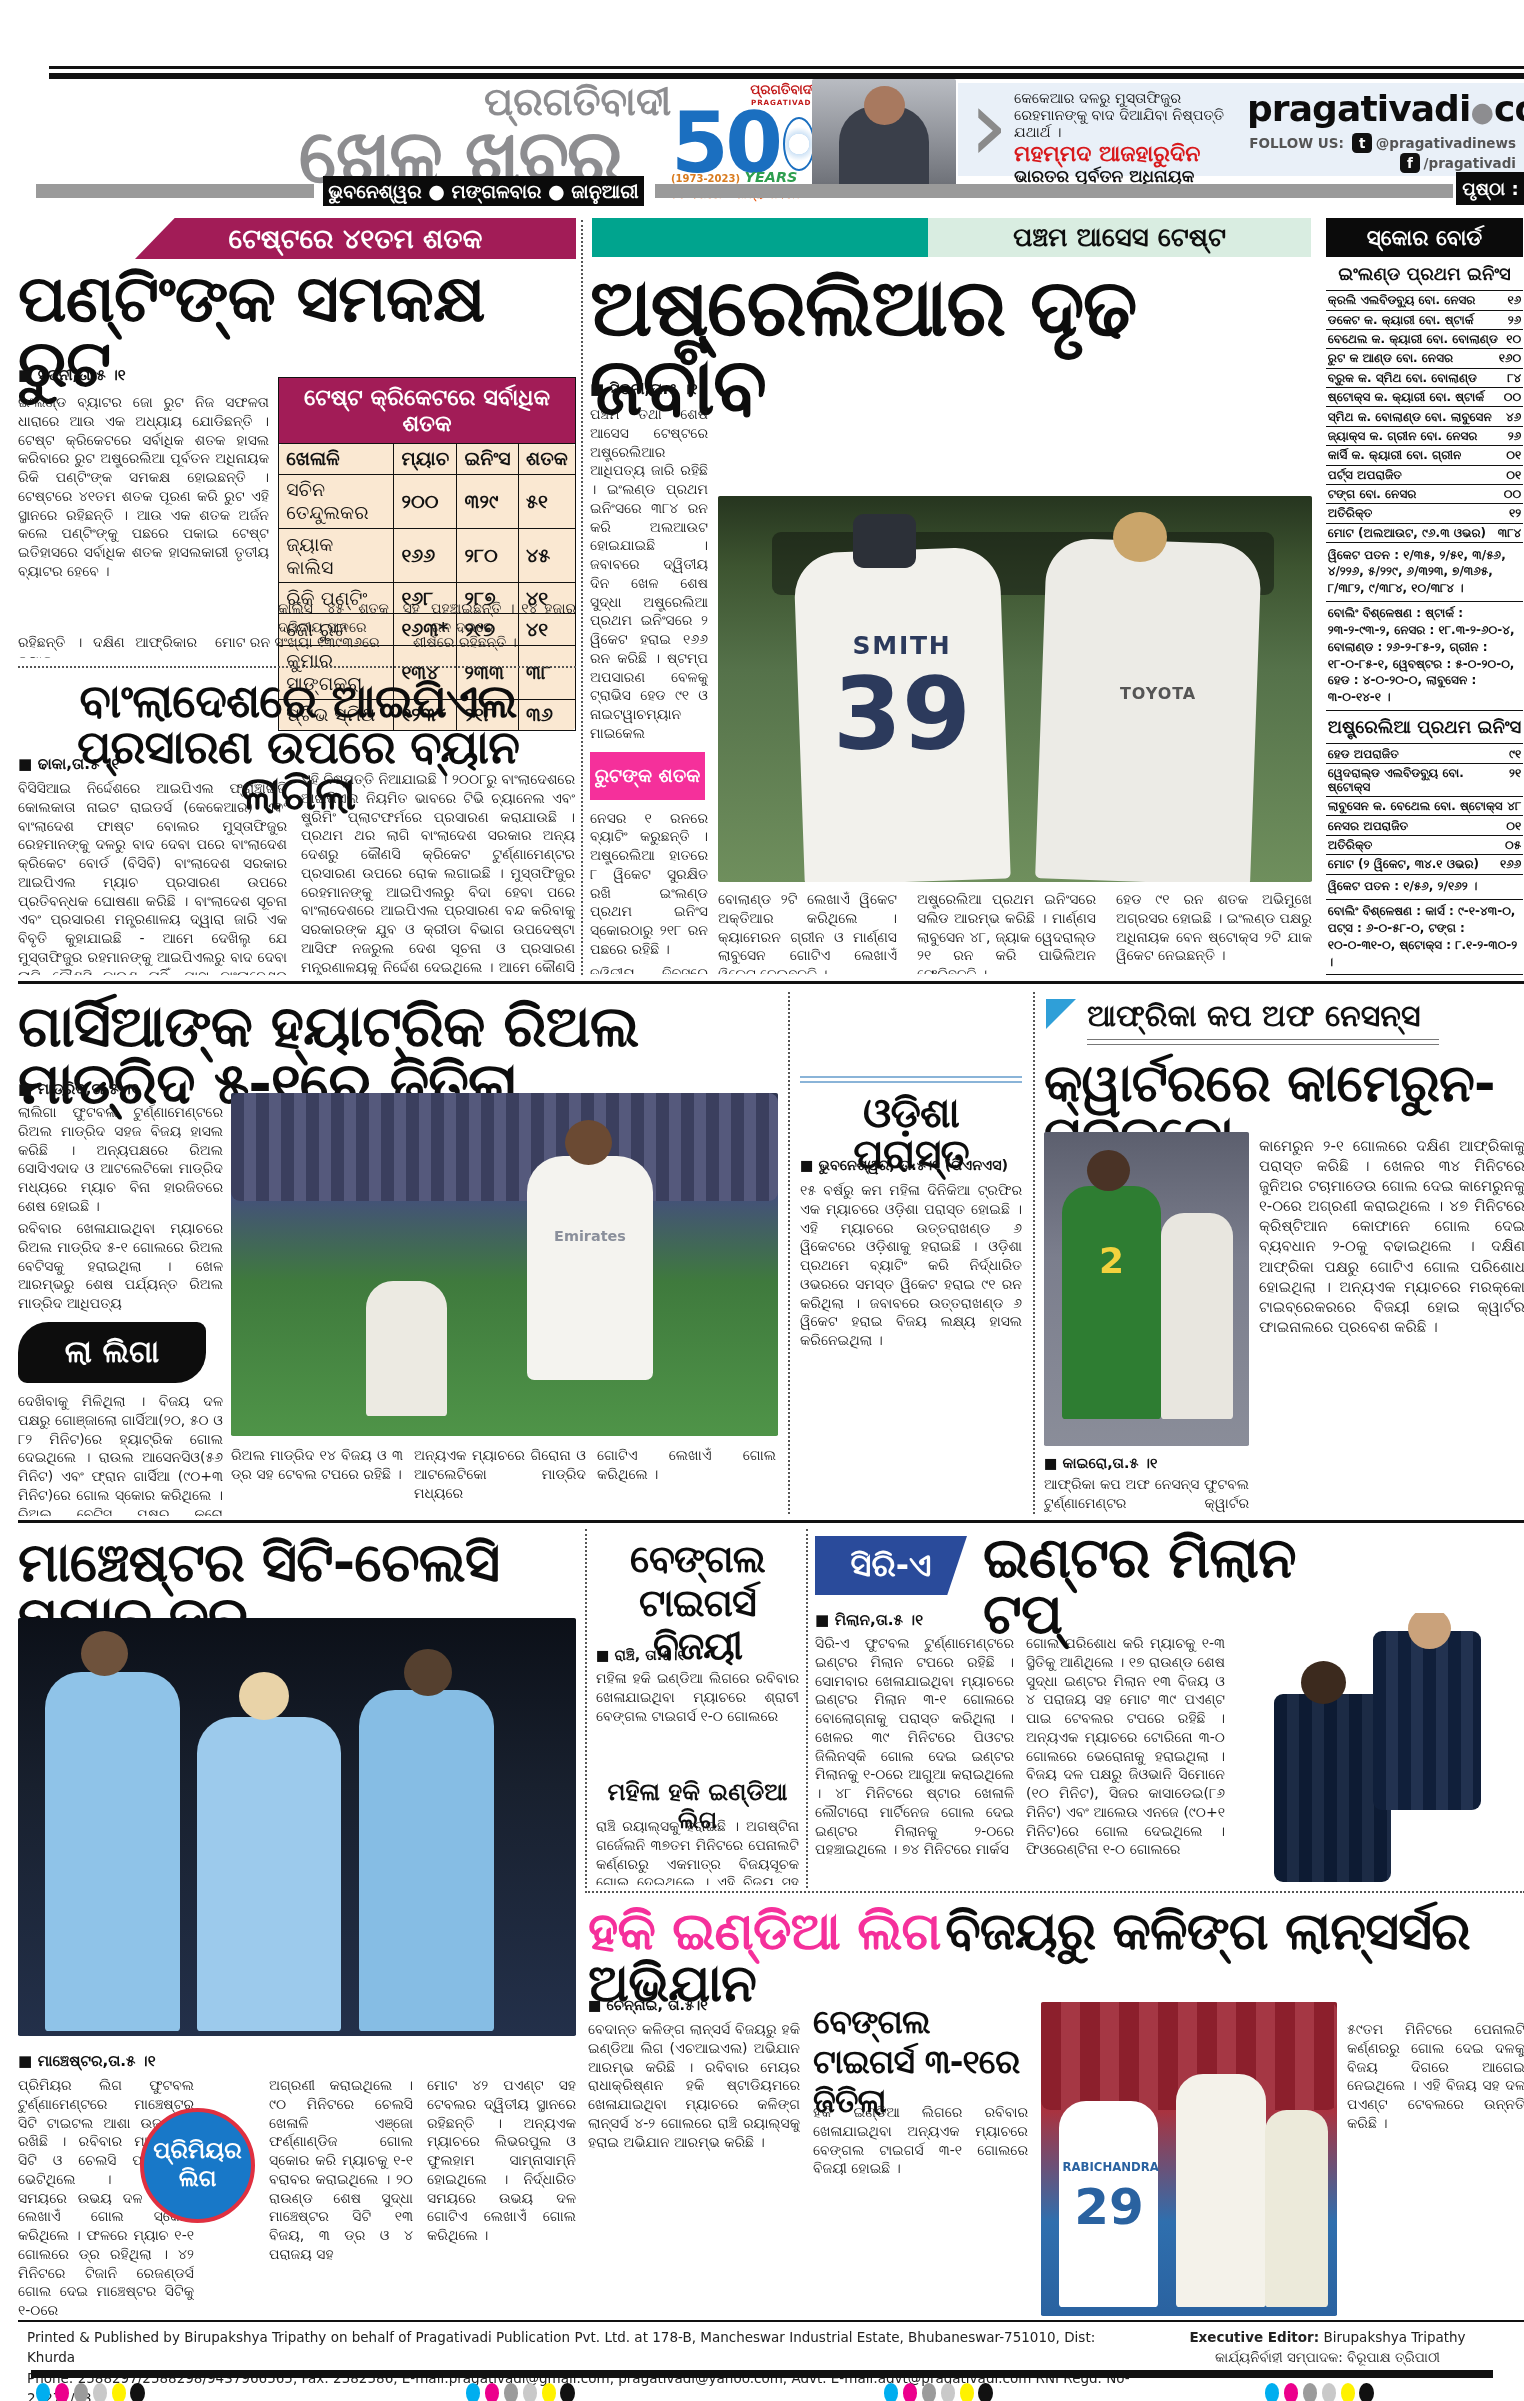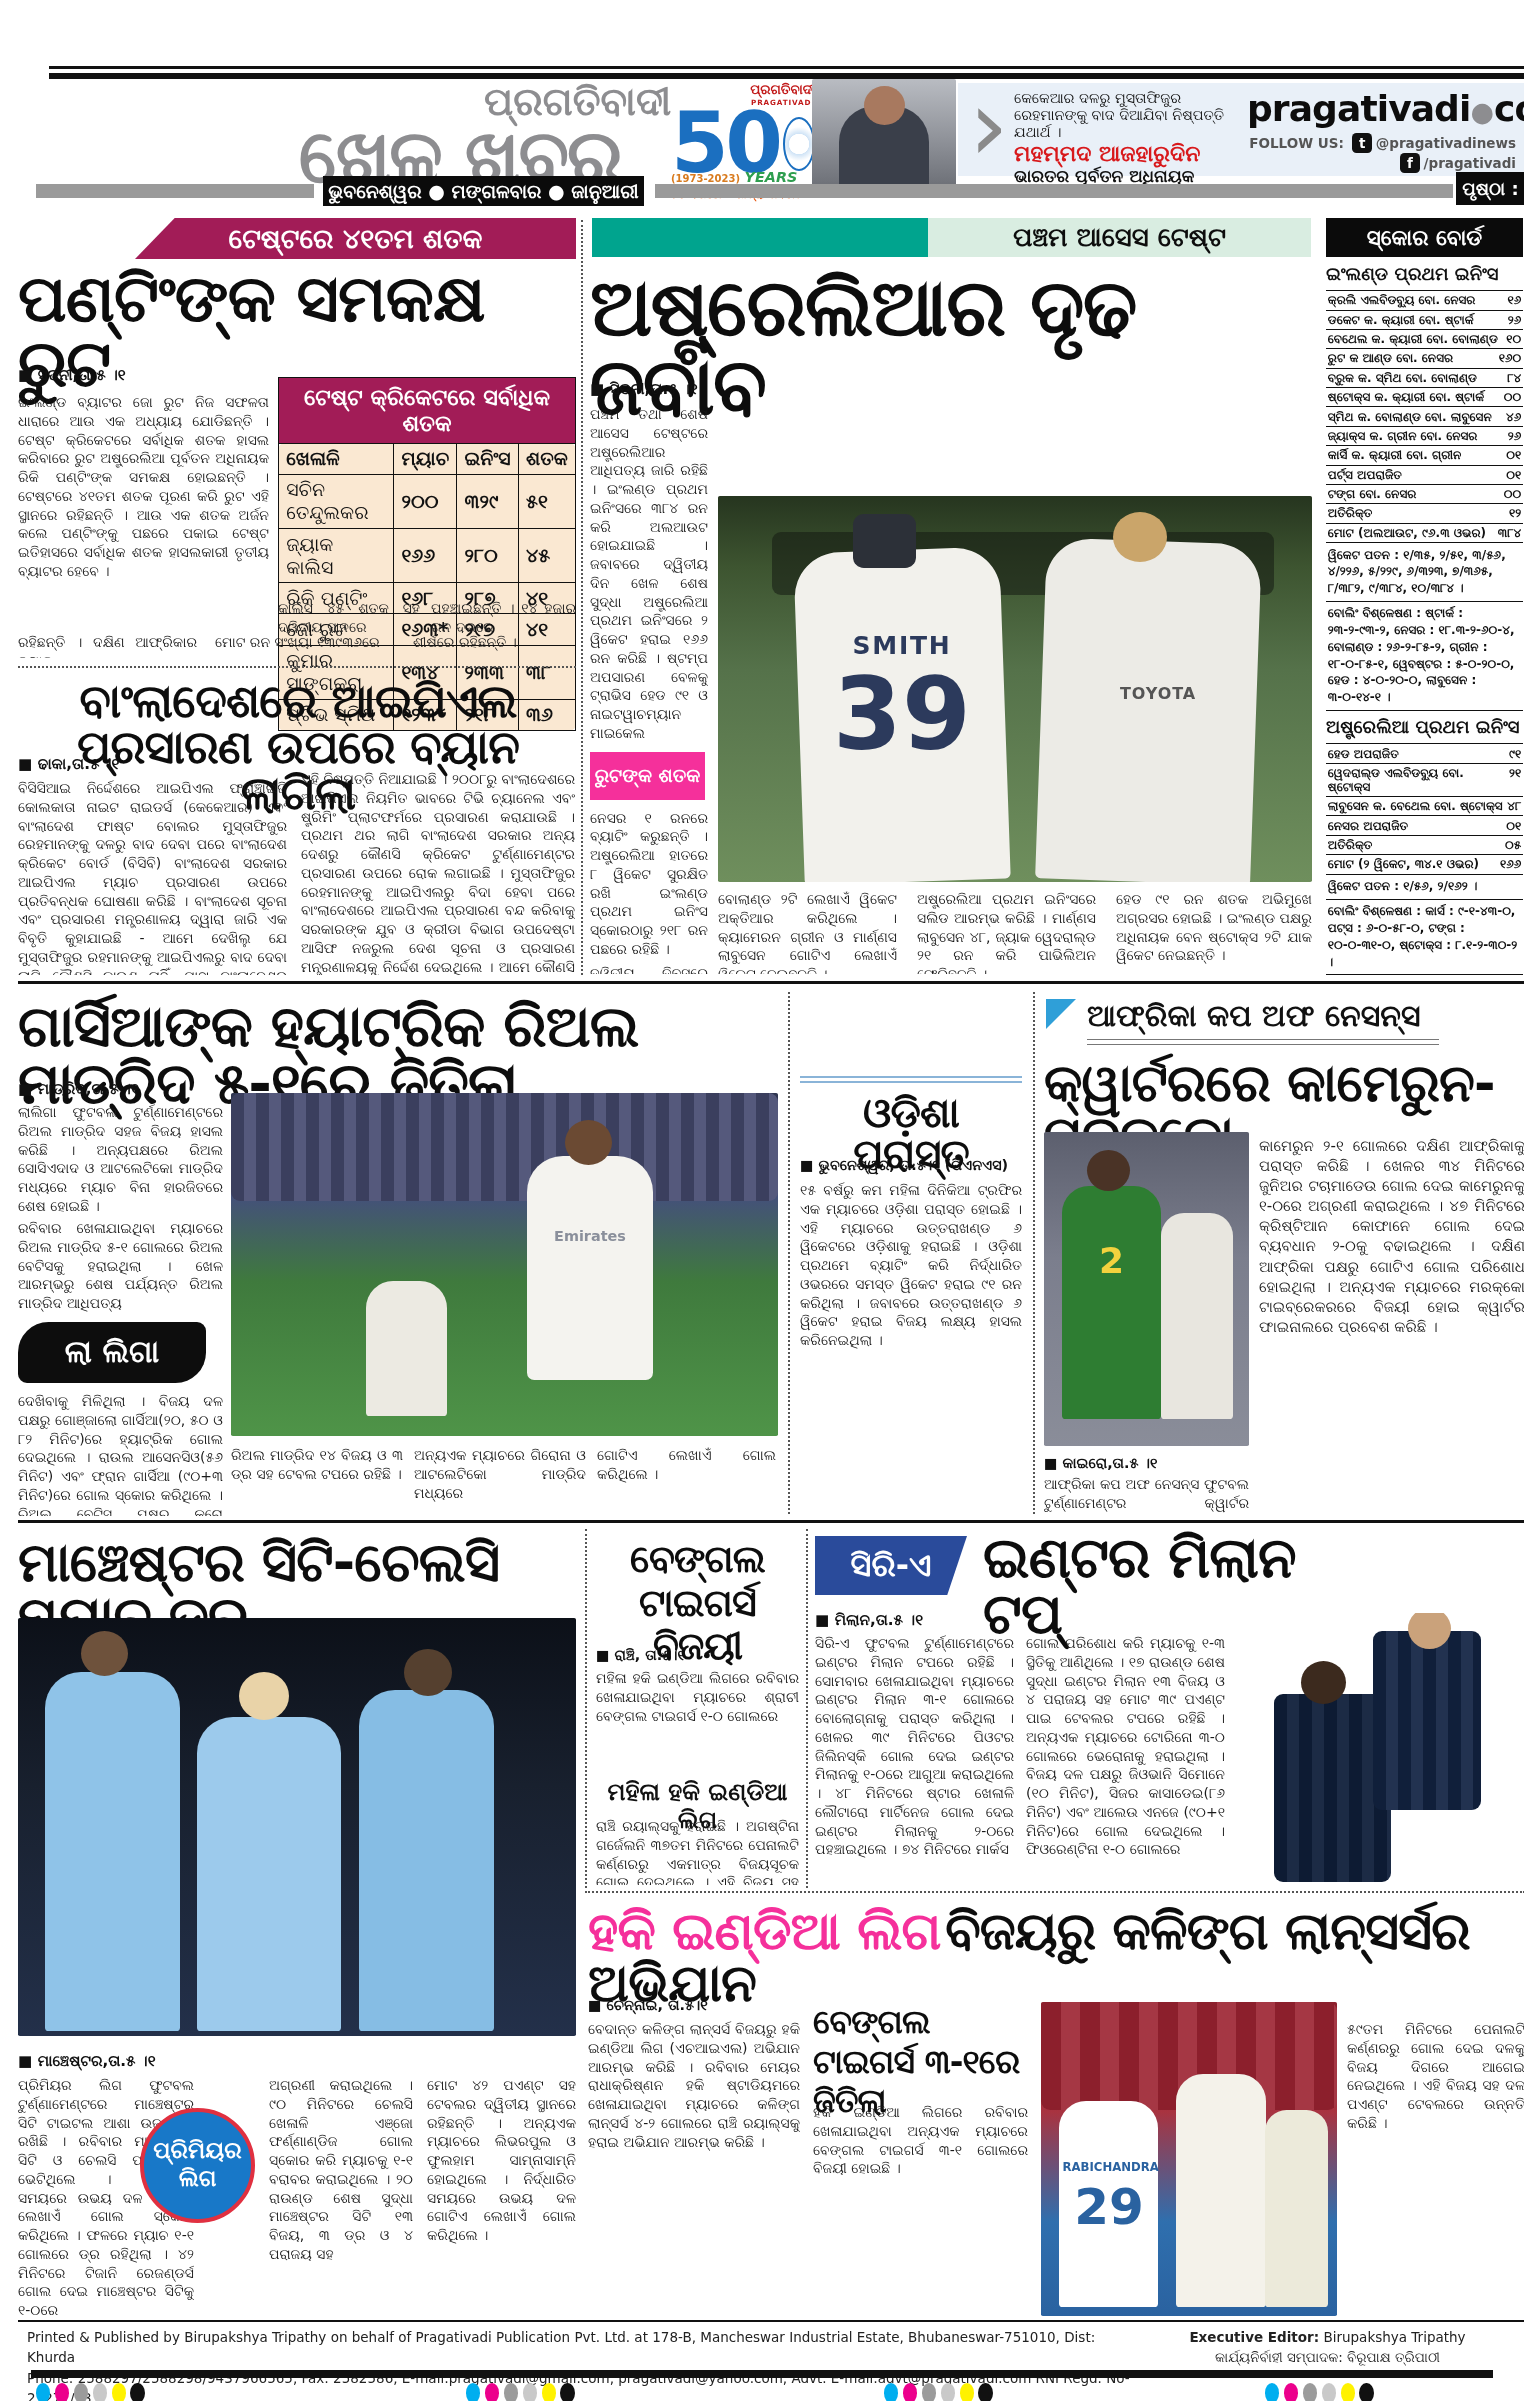--- a/index.html
+++ b/index.html
@@ -50,21 +50,21 @@
   
   .ctable{border-collapse:collapse;width:100%;background:#fae8d2;border-radius:7px;}
   .ctable td,.ctable th{border:1.8px solid #111;padding:3.6px 7.2px;font-size:19px;text-align:left;}
   .ctable th{font-weight:900;}
   .ctable td.num{font-weight:700;}
   .ctable-title{background:#a21c57;color:#fff;font-weight:900;text-align:center;font-size:22.4px;
                 padding:6.3px 0;border:1.8px solid #111;border-bottom:none;}
   
   .sb{font-size:12.6px;}
   .sb-head{background:#0b0b0b;color:#fff;font-weight:900;font-size:21.5px;text-align:center;padding:7.2px 0;}
-  .sb-sub{font-weight:900;font-size:18px;padding:5.4px 0;border-bottom:1.8px solid #111;}
+  .sb-sub{font-weight:900;font-size:18px;text-align:center;padding:5.4px 0;border-bottom:1.8px solid #111;}
   .sb-row{display:flex;justify-content:space-between;border-bottom:1.8px solid #111;
           padding:2.2px 1.8px;font-weight:700;font-size:12px;}
   .sb-note{border-bottom:1.8px solid #111;padding:3.6px 1.8px;font-weight:700;font-size:12px;line-height:1.4;}
   
   .photo{overflow:hidden;border-radius:1.8px;}
   .ph-label{position:absolute;color:#fff;font-weight:900;text-align:center;}
   .figure{position:absolute;border-radius:9px;}
   .footer-txt{font-size:13.5px;color:#222;line-height:1.5;}
   .cmyk{position:absolute;display:flex;gap:4.5px;}
   .cmyk i{width:14.4px;height:20px;border-radius:50%;}

